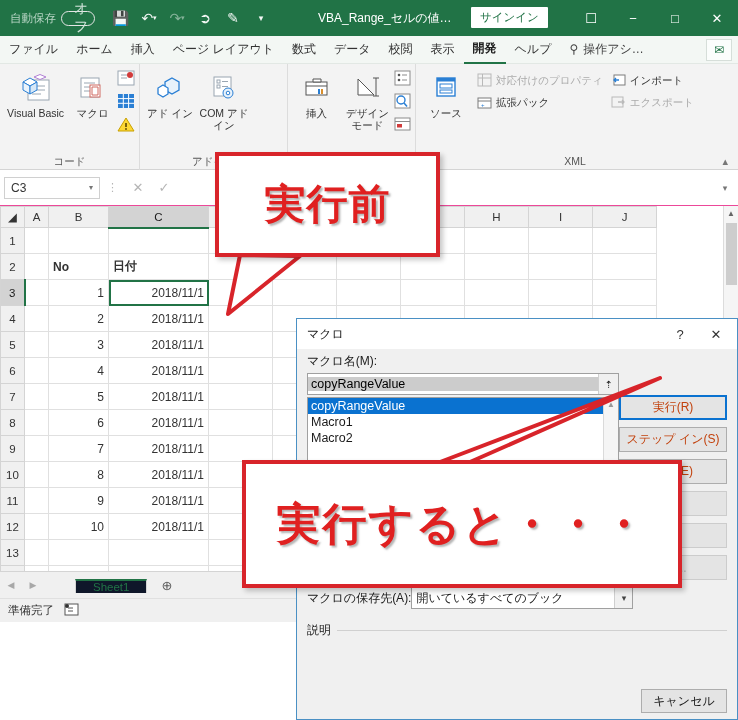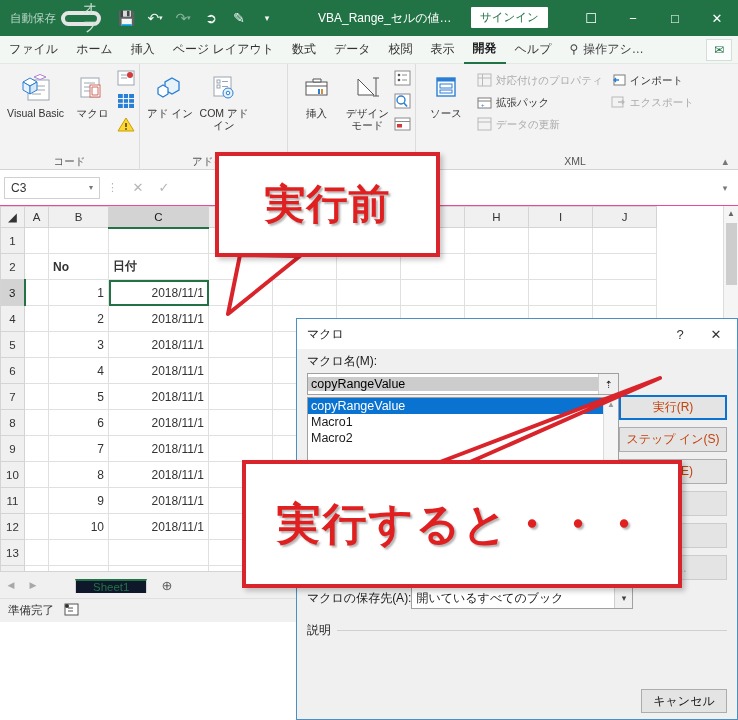--- a/index.html
+++ b/index.html
@@ -17,22 +17,22 @@
     display: flex; align-items: center;
     color: #ffffff; font-size: 12px;
     position: relative;
   }
   .tb-autosave {
     display: flex; align-items: center; gap: 5px;
     margin-left: 10px; color: #b9d6c6; font-size: 11.5px;
   }
   .toggle-pill {
     width: 34px; height: 15px; border-radius: 9px;
-    border: 4px solid #e5e5e5; display: flex; align-items: center;
-    padding: 0 16px; font-size: 14px; color: #cfe3d8; gap: 2px;
+    border: 1px solid #e5e5e5; display: flex; align-items: center;
+    padding: 0 10px; font-size: 14px; color: #cfe3d8; gap: 2px;
   }
   .toggle-knob { width: 10px; height: 10px; border-radius: 50%; background: #cfe3d8; }
   .tb-icon {
     width: 28px; height: 30px; display: flex; align-items: center;
     justify-content: center; color: #ffffff; font-size: 14px;
     opacity: .95;
   }
   .tb-icon.dim { opacity: .45; }
   .tb-title {
     position: absolute; left: 318px; top: 10px;
@@ -499,29 +499,20 @@
         </div>
         <div class="rsmall">
           <span>
             <svg width="15" height="14" viewBox="0 0 15 14">
                 <rect x="1" y="3" width="13" height="10" fill="#fff" stroke="#7d7d7d"></rect>
                 <line x1="1" y1="6" x2="14" y2="6" stroke="#7d7d7d"></line>
                 <text x="4" y="12" font-size="6" fill="#2a7fd4">+</text>
               </svg>
           </span>
           <span>拡張パック</span>
-        </div>
-        <div class="rsmall disabled">
-          <span>
-            <svg width="15" height="14" viewBox="0 0 15 14">
-                <rect x="1" y="1" width="13" height="12" fill="none" stroke="#b9b9b9"></rect>
-                <line x1="1" y1="5" x2="14" y2="5" stroke="#b9b9b9"></line>
-              </svg>
-          </span>
-          <span>データの更新</span>
         </div>
       </div>
       <div class="rsmall-col">
         <div class="rsmall">
           <span>
             <svg width="15" height="14" viewBox="0 0 15 14">
                 <rect x="3" y="2" width="11" height="10" fill="#fff" stroke="#7d7d7d"></rect>
                 <path d="M8 7 L3 7 M5 5 L3 7 L5 9" stroke="#2a7fd4" stroke-width="1.3" fill="none"></path>
               </svg>
           </span>

